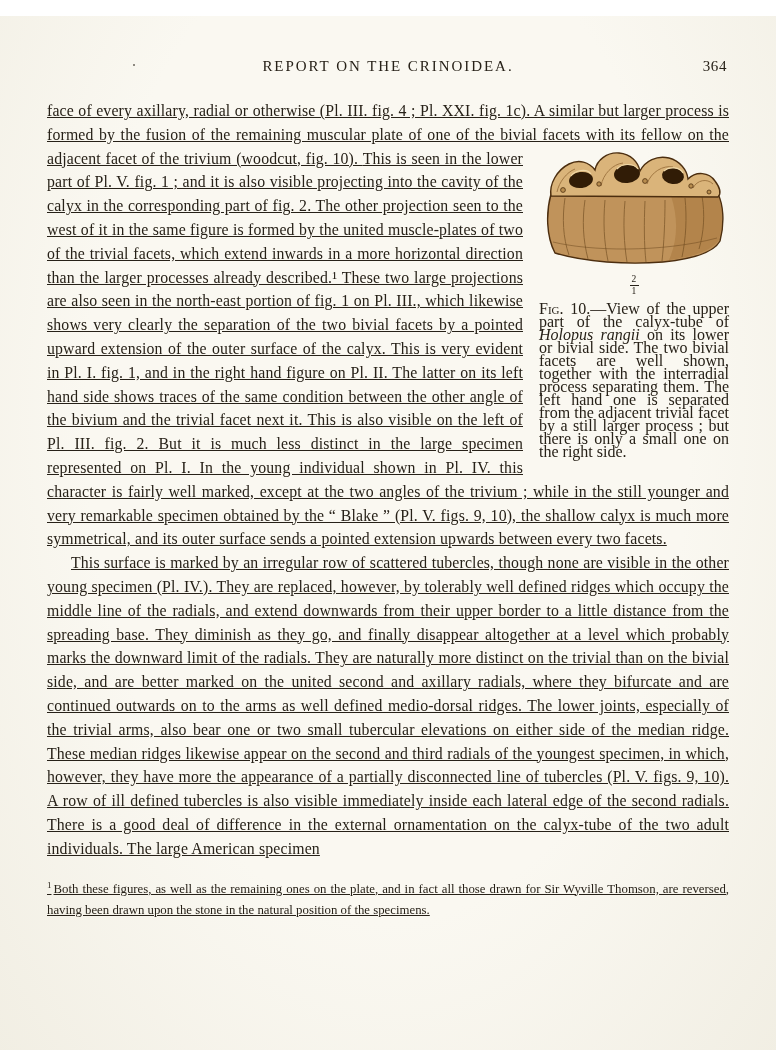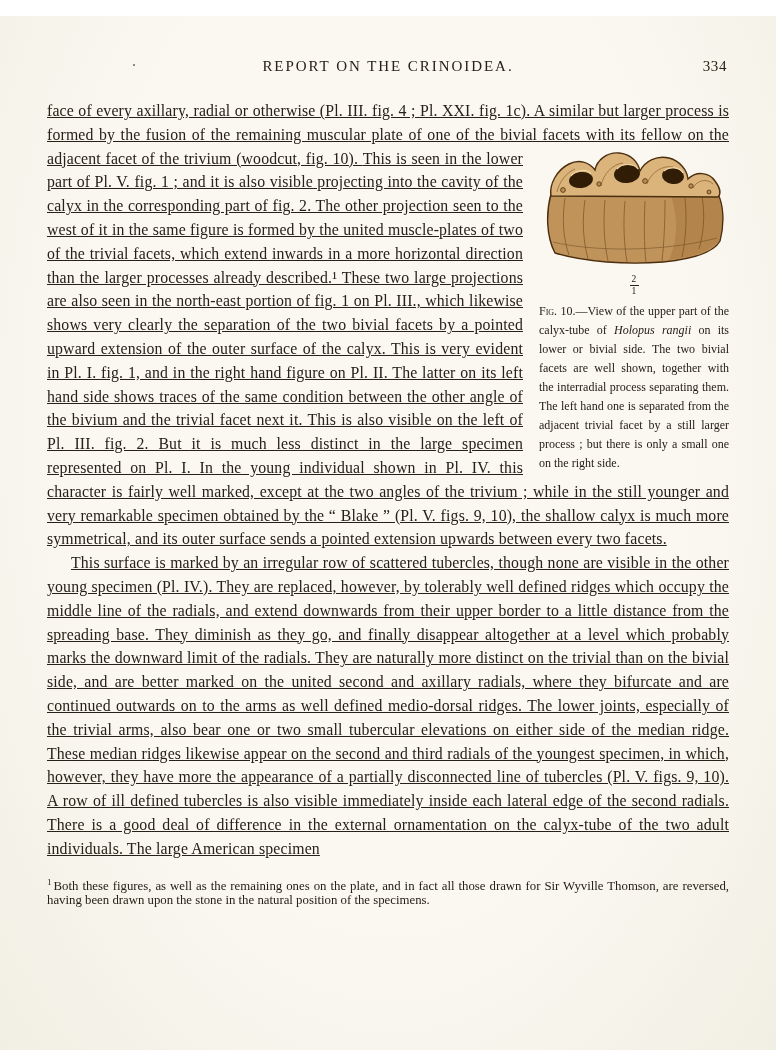--- a/index.html
+++ b/index.html
@@ -71,31 +71,32 @@
     line-height: 1;
   }
   .frac .frac-bar {
     width: 9px;
     height: 1px;
     background: #272118;
     margin: 1px 0;
   }
   .fig-caption {
     display: block;
-    font-size: 12px;
-    line-height: 19px;
+    font-size: 16px;
+    line-height: 13px;
     text-align: justify;
     letter-spacing: 0;
   }
   .fig-caption .fig-label { font-variant: small-caps; }
   .footnote {
     margin: 14px 47px 0 47px;
     font-size: 12.8px;
-    line-height: 14px;
+    line-height: 21px;
     text-align: justify;
+    text-decoration: underline;
   }
   .footnote sup { font-size: 9px; margin-right: 2px; }
   .scan-mark {
     position: absolute;
     left: 235px;
     top: 1040px;
     width: 302px;
     height: 4px;
     background: #33302a;
     border-radius: 2px;
@@ -105,21 +106,21 @@
 </style>
 </head>
 <body>
 
 <div class="page">
 
   <div class="speck"></div>
 
   <div class="header">
     <span class="running-title">REPORT ON THE CRINOIDEA.</span>
-    <span class="page-number">334</span>
+    <span class="page-number">364</span>
   </div>
 
   <div class="text-block">
 
     <p class="para">
       <span>face of every axillary, radial or otherwise (Pl. III. fig. 4 ; Pl. XXI. fig. 1c).  A similar but larger process is formed by the fusion of the remaining muscular plate of one of the bivial facets with its fellow on the adjacent facet of the trivium (woodcut, fig. 10). </span><span class="figure-float">
           <span class="fig-art">
             <svg width="186" height="116" viewBox="0 0 186 116" xmlns="http://www.w3.org/2000/svg">
             <path d="M10,44 C5,62 5,86 14,103 C44,112 86,115 122,112 C152,109 173,102 179,91 C184,72 182,54 177,44 Z" fill="#c0935b" stroke="#4c2e0f" stroke-width="1.4"></path>
             <path d="M130,46 C138,70 136,92 128,110 C152,107 172,100 178,90 C183,72 181,55 177,46 Z" fill="#a7783e" opacity="0.55"></path>

